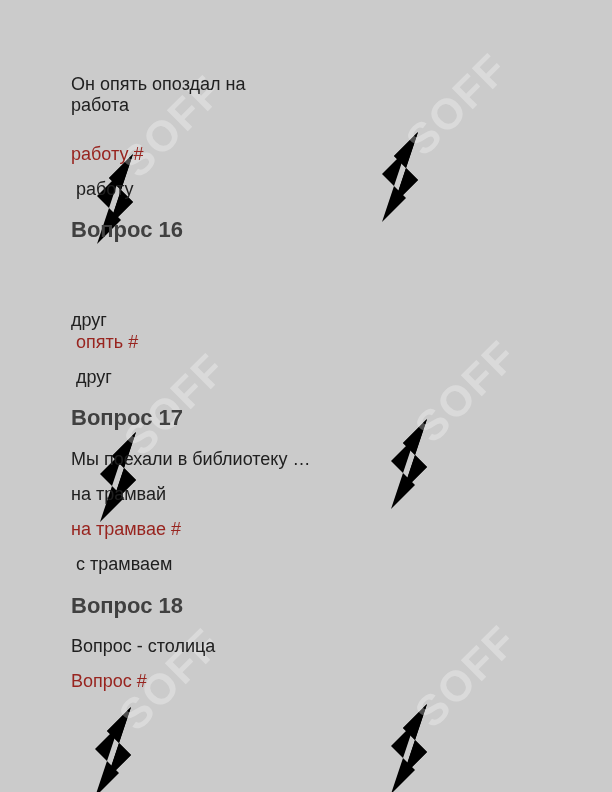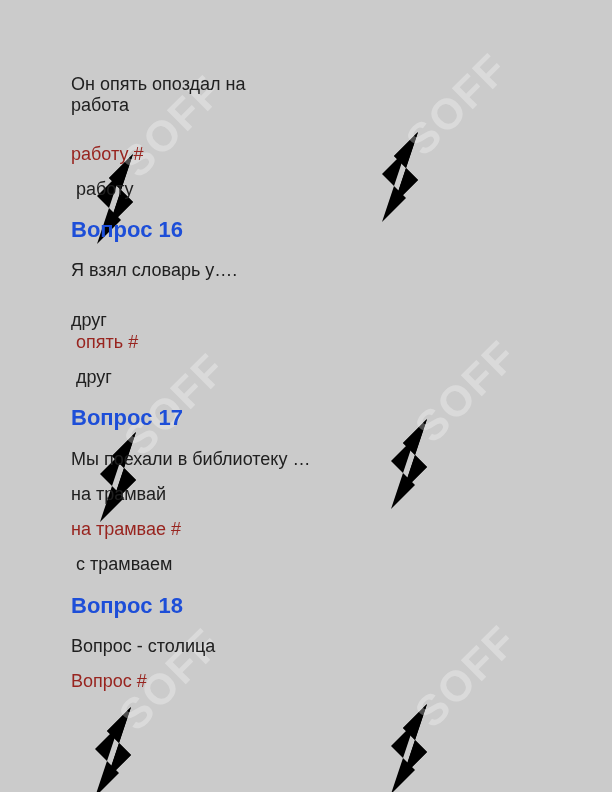--- a/index.html
+++ b/index.html
@@ -50,21 +50,21 @@
     z-index: 1;
     font-size: 18px;
     line-height: 20px;
     color: #202020;
     white-space: pre;
   }
   .heading {
     font-size: 22px;
     line-height: 28px;
     font-weight: 600;
-    color: #1d4ed8;
+    color: #404040;
   }
   .answer { color: #98241f; }
 </style>
 </head>
 <body>
 
 <div class="page">
 
   <svg width="0" height="0" style="position:absolute" aria-hidden="true">
     <defs>
@@ -112,21 +112,20 @@
       </svg>
     <div class="wm-text">SOFF</div>
   </div>
 
   <div class="line" style="top:74px">Он опять опоздал на</div>
   <div class="line" style="top:95px">работа</div>
   <div class="line answer" style="top:144px">работу #</div>
   <div class="line" style="top:179px"> работу</div>
 
   <div class="line heading" style="top:216px">Вопрос 16</div>
-  <div class="line" style="top:260px">Я взял словарь у….</div>
   <div class="line" style="top:310px">друг</div>
   <div class="line answer" style="top:332px"> опять #</div>
   <div class="line" style="top:367px"> друг</div>
 
   <div class="line heading" style="top:404px">Вопрос 17</div>
   <div class="line" style="top:449px">Мы поехали в библиотеку …</div>
   <div class="line" style="top:484px">на трамвай</div>
   <div class="line answer" style="top:519px">на трамвае #</div>
   <div class="line" style="top:554px"> с трамваем</div>
 

